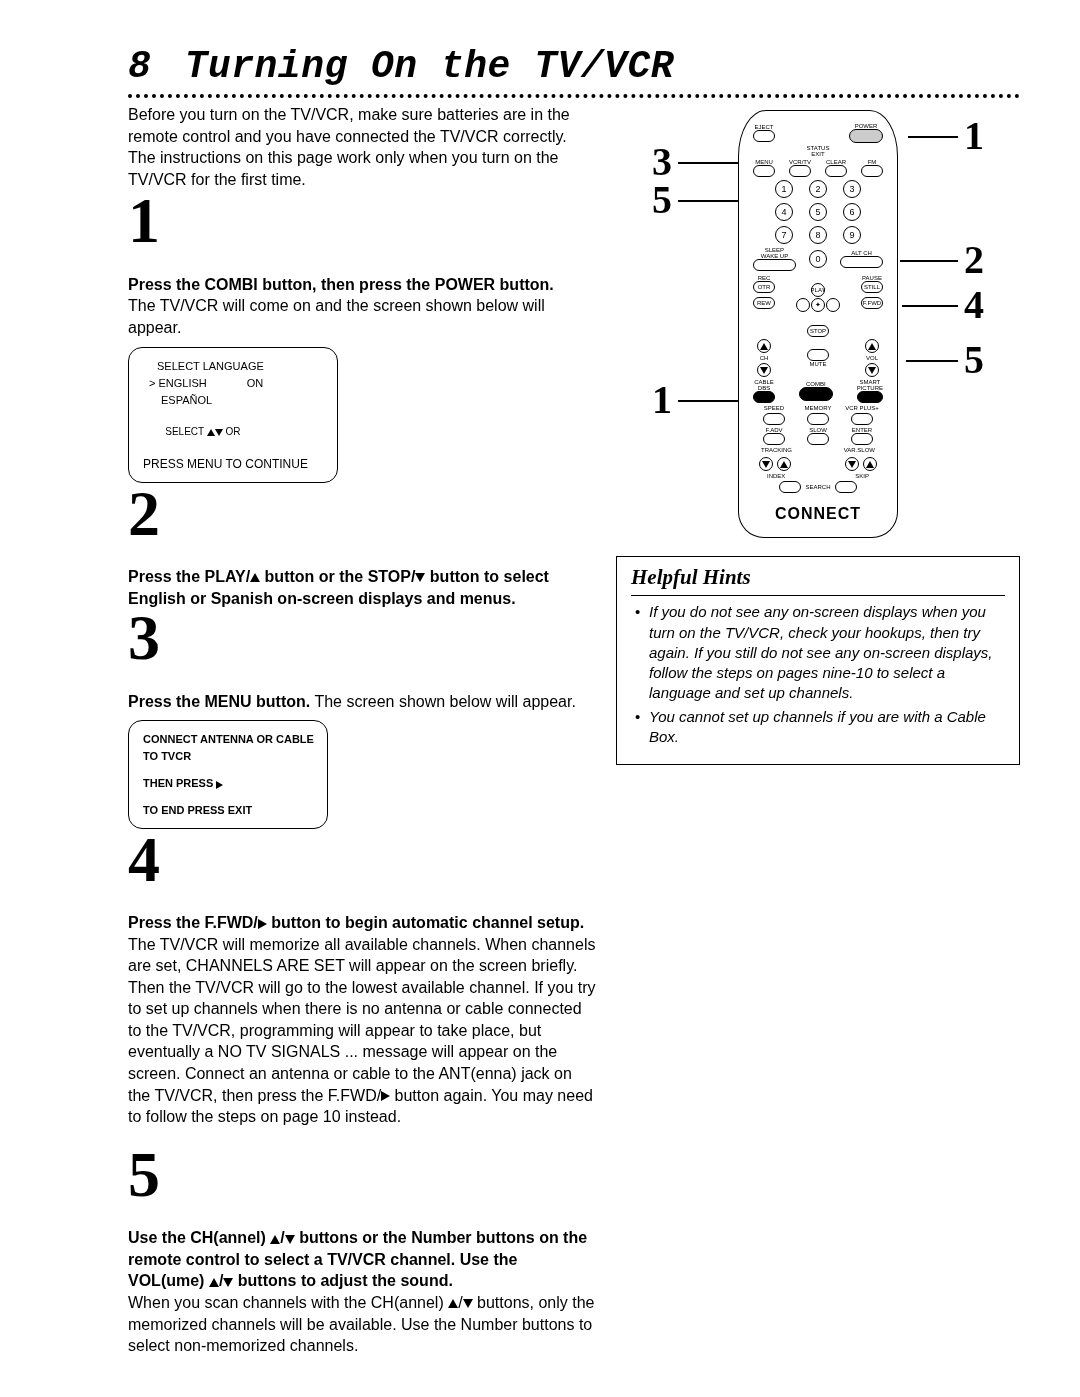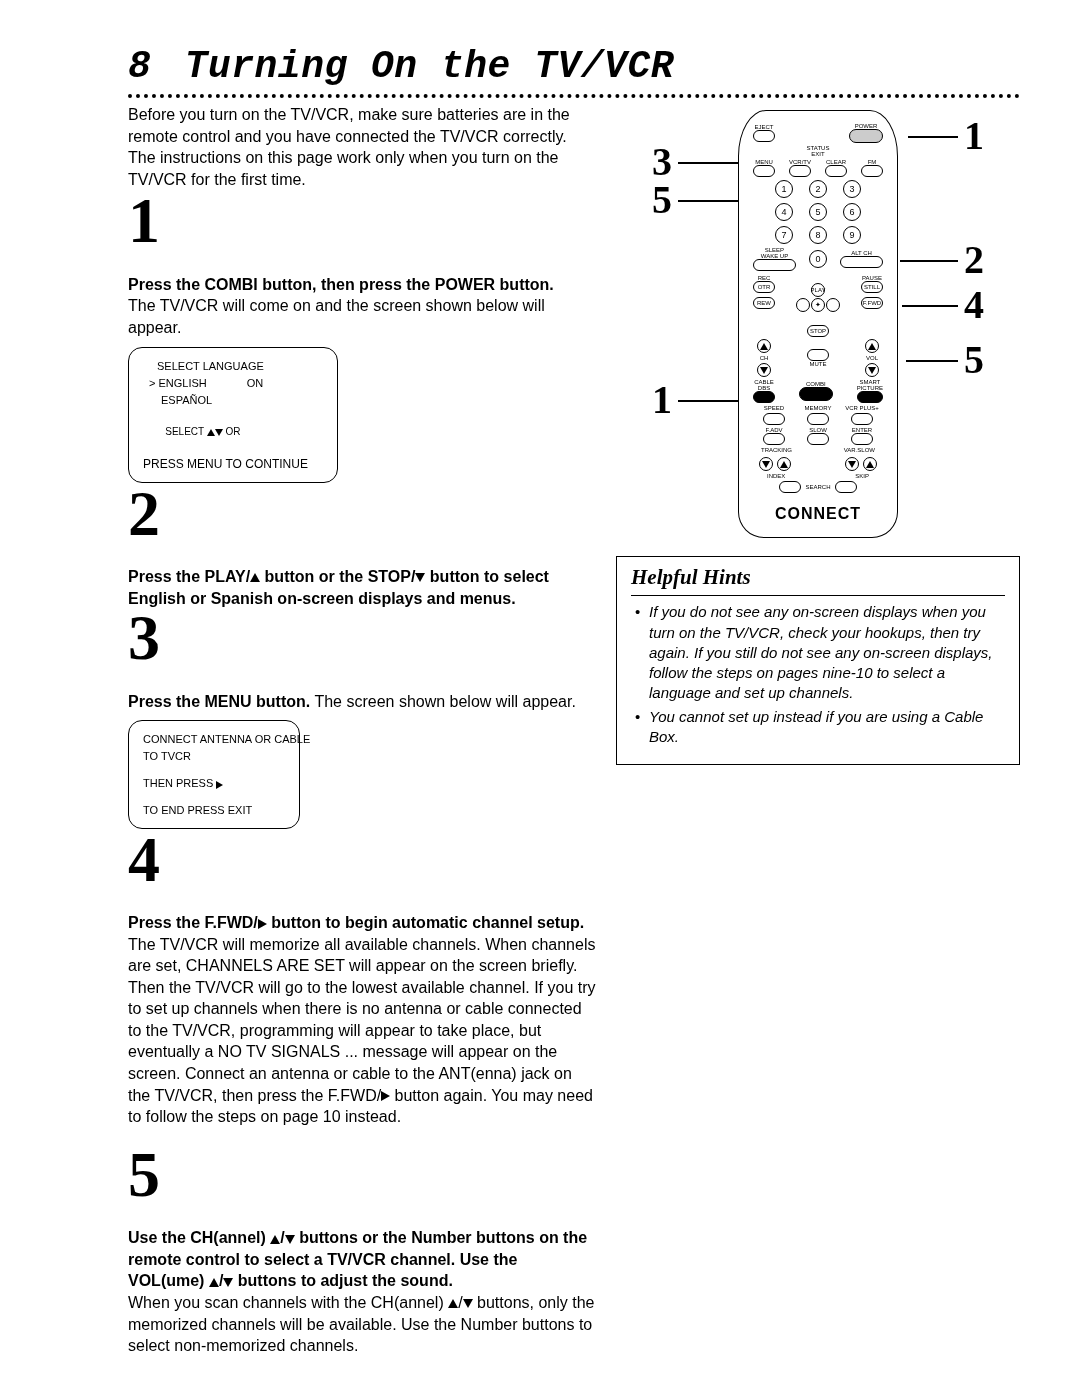--- a/index.html
+++ b/index.html
@@ -221,21 +221,21 @@
     <div class="bignum">2</div>
     <p class="step-text">
       <b><span>Press the PLAY/</span><span class="tri-up"></span><span> button or the STOP/</span><span class="tri-down"></span><span> button to select English or Spanish on-screen displays and menus.</span></b>
     </p>
 
     <div class="bignum">3</div>
     <p class="step-text">
       <b>Press the MENU button.</b><span> The screen shown below will appear.</span>
     </p>
 
-    <div class="screen-box" style="width:172px;">
+    <div class="screen-box" style="width:200px;font-weight:bold;">
       <div class="row">CONNECT ANTENNA OR CABLE</div>
       <div class="row">TO TVCR</div>
       <div class="row" style="height:10px"></div>
       <div class="row"><span>THEN PRESS </span><span class="tri-right sm"></span></div>
       <div class="row" style="height:10px"></div>
       <div class="row">TO END PRESS EXIT</div>
     </div>
 
     <div class="bignum">4</div>
     <p class="step-text">
@@ -483,17 +483,17 @@
           <div class="btn-oval"></div>
         </div>
         <div class="brand">CONNECT</div>
       </div>
     </div>
 
     <div class="hints">
       <div class="hints-title">Helpful Hints</div>
       <ul>
         <li>If you do not see any on-screen displays when you turn on the TV/VCR, check your hookups, then try again. If you still do not see any on-screen displays, follow the steps on pages nine-10 to select a language and set up channels.</li>
-        <li>You cannot set up instead if you are using a Cable Box.</li>
+        <li>You cannot set up channels if you are with a Cable Box.</li>
       </ul>
     </div>
   </div>
 </div>
 
 </body></html>

